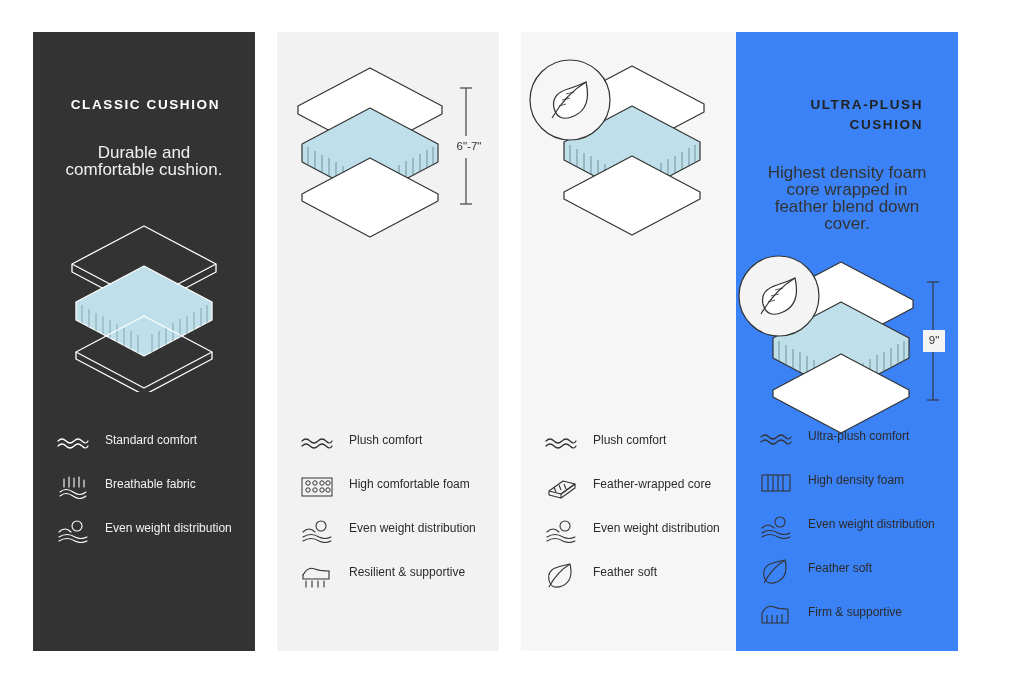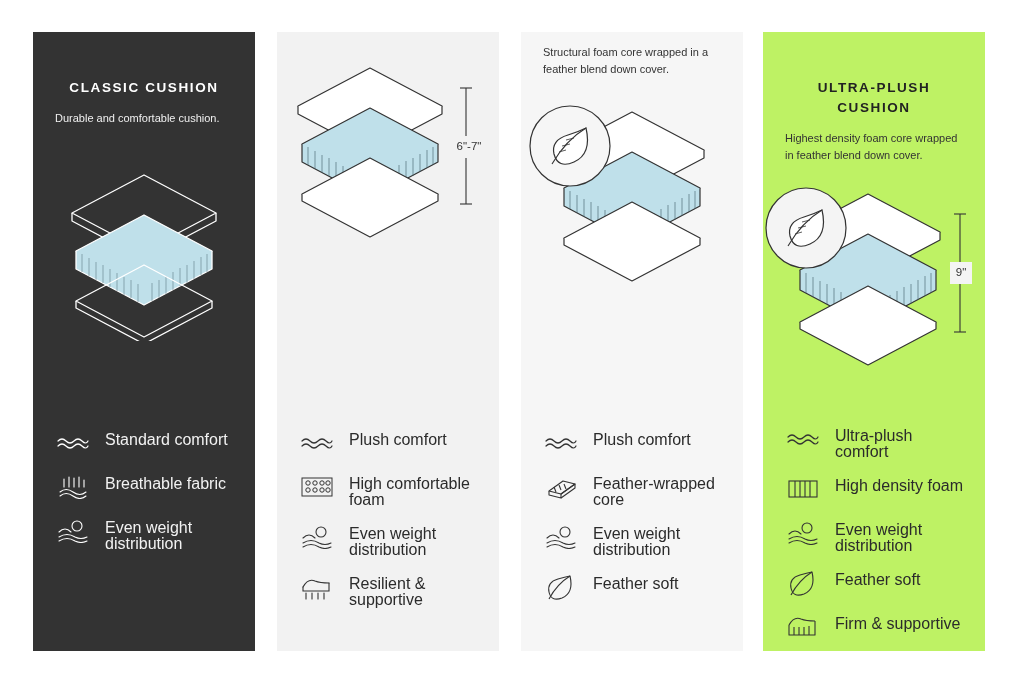--- a/index.html
+++ b/index.html
@@ -22,39 +22,39 @@
     height: 619px;
     background: #f4f4f4;
     padding: 0;
   }
   .card.dark {
     background: #333333;
   }
   .card.c1 { left: 33px; }
   .card.c2 { left: 277px; background:#f2f2f2; }
   .card.c3 { left: 521px; background:#f6f6f6; }
-  .card.c4 { left: 763px; background:#bef264; }
+  .card.c4 { left: 736px; background:#3b82f6; }
 
   .card-title {
-    margin: 0;
+    margin: 17px;
     padding: 46px 18px 0 18px;
-    text-align: center;
+    text-align: right;
     font-size: 13.5px;
     font-weight: bold;
     letter-spacing: 1.6px;
     line-height: 20px;
     color: #222222;
   }
   .card.dark .card-title { color: #ffffff; }
 
   .card-sub {
     margin: 0;
     padding: 12px 22px 0 22px;
-    text-align: left;
-    font-size: 11px;
+    text-align: center;
+    font-size: 17px;
     line-height: 17px;
     color: #333333;
   }
   .card.dark .card-sub { color: #f0f0f0; }
 
   .art {
     position: relative;
     height: 210px;
     margin-top: 18px;
   }
@@ -73,21 +73,21 @@
   }
   .feature .ico {
     width: 40px;
     min-width: 40px;
     height: 30px;
     display: flex;
     align-items: center;
     justify-content: center;
   }
   .feature .ftext {
-    font-size: 16px;
+    font-size: 12px;
     line-height: 16px;
     color: #2b2b2b;
     padding-top: 4px;
   }
   .card.dark .feature .ftext { color: #f2f2f2; }
 
   .dim-label {
     font-size: 11.5px;
     fill: #333333;
   }
@@ -288,21 +288,20 @@
                 <path d="M25 20 L25 26"></path>
               </g>
             </svg>
         </span>
         <span class="ftext">Resilient &amp; supportive</span>
       </div>
     </div>
   </div>
 
   <div class="card c3">
-    <p class="card-sub">Structural foam core wrapped in a feather blend down cover.</p>
 
     <div class="art" style="margin-top:20px;">
       <svg width="220" height="190" viewBox="0 0 220 190">
         <g stroke="#333333" fill="#ffffff" stroke-width="1.2" stroke-linejoin="round">
           <path d="M110 14 L182 52 L110 90 L38 52 Z"></path>
           <path d="M38 52 L38 60 L110 98 L182 60 L182 52"></path>
         </g>
         <g>
           <path d="M110 54 L178 90 L110 126 L42 90 Z" fill="#bfe0ea" stroke="#333333" stroke-width="1.2" stroke-linejoin="round"></path>
           <path d="M42 90 L42 108 L110 144 L178 108 L178 90" fill="#bfe0ea" stroke="#333333" stroke-width="1.2" stroke-linejoin="round"></path>

